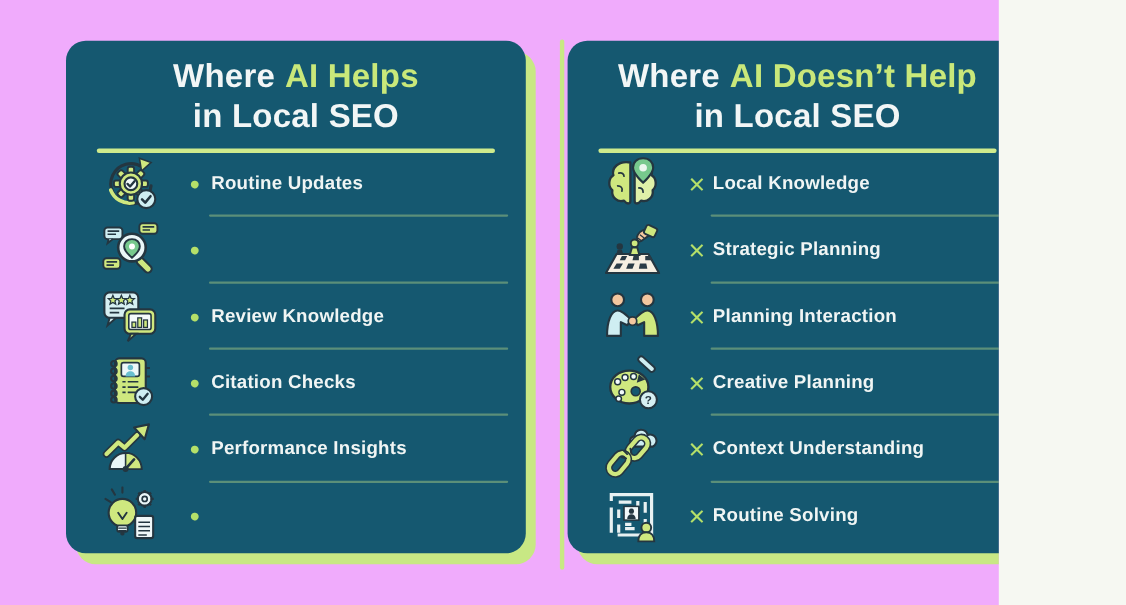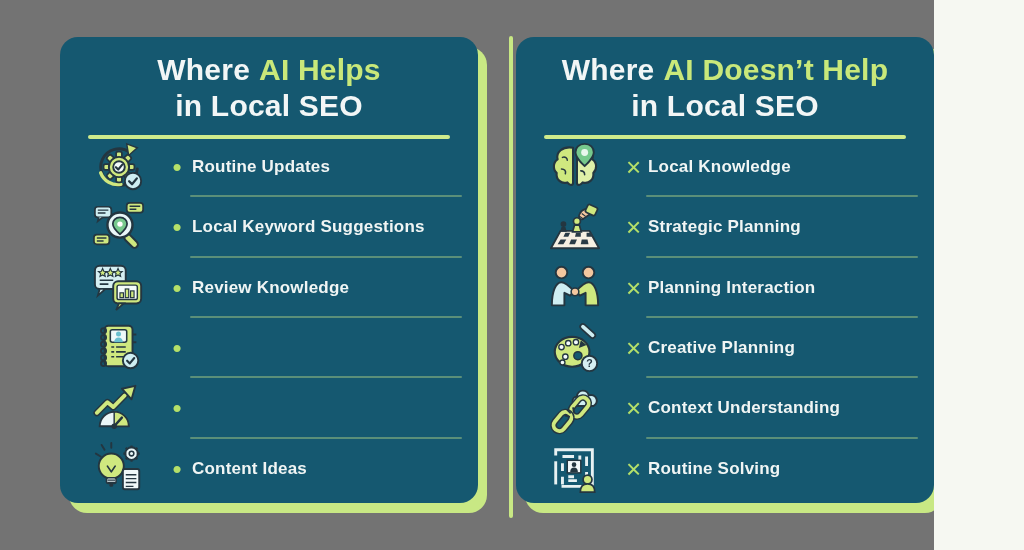--- a/index.html
+++ b/index.html
@@ -1,17 +1,17 @@
 <!DOCTYPE html>
 <html><head>
 <meta charset="utf-8">
 <style>
   html,body{margin:0;padding:0;}
   body{width:1024px;height:550px;background:#f6f8f2;font-family:"Liberation Sans",sans-serif;}
-  .stage{position:relative;width:908px;height:550px;background:#737373;overflow:hidden;padding-left:26px;}
+  .stage{position:relative;width:908px;height:550px;background:#f0abfc;overflow:hidden;}
   .card{position:absolute;top:37px;width:418px;height:466px;background:#155870;border-radius:18px;
         box-shadow:9px 10px 0 #c8e884;}
   .card-left{left:60px;}
   .card-right{left:516px;}
   .divider{position:absolute;left:509px;top:36px;width:4px;height:482px;background:#c8e884;border-radius:2px;}
   .card-title{margin-top:15px;text-align:center;color:#f2f6f6;font-size:30px;font-weight:700;line-height:1.2;letter-spacing:.2px;}
   .t-prefix{margin-right:9px;}
   .hl{color:#c9e87a;}
   .underline{width:362px;height:4px;background:#cfeb8c;border-radius:2px;margin:11px auto 0;}
   .rows{position:absolute;top:100px;bottom:4px;left:0;right:0;display:flex;flex-direction:column;}
@@ -73,21 +73,20 @@
               <rect x="2" y="36" width="16" height="10" rx="3" fill="#cfe87f"></rect>
             </g>
             <path d="M6 10.5h11M6 13.5h8M39 6.5h11M39 9.5h7M5 39.5h10M5 42.5h7" stroke="#243640" stroke-width="1.5"></path>
             <rect x="37" y="34" width="17" height="7" rx="3.5" transform="rotate(45 37 34)" fill="#cfe87f" stroke="#243640" stroke-width="2"></rect>
             <circle cx="29" cy="26" r="13" fill="#eaf7f8" stroke="#243640" stroke-width="2.5"></circle>
             <path d="M29 18c-4.6 0-7.4 3.1-7.4 6.7 0 4.6 7.4 10.8 7.4 10.8s7.4-6.2 7.4-10.8C36.4 21.1 33.6 18 29 18z" fill="#77c98d" stroke="#243640" stroke-width="1.8"></path>
             <circle cx="29" cy="25" r="2.8" fill="#fff"></circle>
           </svg>
         </span>
         <span class="marker">•</span>
-        <span class="label">Local Keyword Suggestions</span>
         <span class="sep"></span>
       </div>
 
       <div class="row">
         <span class="icon">
           <svg viewBox="0 0 56 56">
             <defs>
                 <path id="st1" d="M0-4.2 1.25-1.3 4.3-1.1 2 1 2.7 4 0 2.4-2.7 4-2 1-4.3-1.1-1.25-1.3z"></path>
               </defs>
             <rect x="3" y="5" width="32" height="24" rx="5" fill="#d6eff2" stroke="#243640" stroke-width="2"></rect>
@@ -126,57 +125,58 @@
             </g>
             <rect x="19" y="9" width="17" height="13" rx="2" fill="#eef8f9" stroke="#243640" stroke-width="1.6"></rect>
             <circle cx="27.5" cy="13.5" r="2.6" fill="#69bfcf"></circle>
             <path d="M23 22c0-3.4 2-5 4.5-5s4.5 1.6 4.5 5z" fill="#69bfcf"></path>
             <path d="M20 27h3M25 27h10M20 32h3M25 32h10M20 37h3M25 37h8" stroke="#243640" stroke-width="1.6"></path>
             <circle cx="40" cy="41" r="8" fill="#cfeef2" stroke="#243640" stroke-width="2"></circle>
             <path d="M36.4 41.2l2.8 2.8 4.6-5.6" fill="none" stroke="#243640" stroke-width="2.2" stroke-linecap="round" stroke-linejoin="round"></path>
           </svg>
         </span>
         <span class="marker">•</span>
+        <span class="label">Citation Checks</span>
         <span class="sep"></span>
       </div>
 
       <div class="row">
         <span class="icon">
           <svg viewBox="0 0 56 56">
             <path d="M5 33L16 22l6 5L34 15" fill="none" stroke="#243640" stroke-width="7" stroke-linecap="round" stroke-linejoin="round"></path>
             <path d="M5 33L16 22l6 5L34 15" fill="none" stroke="#cfe87f" stroke-width="4" stroke-linecap="round" stroke-linejoin="round"></path>
             <path d="M31 8l14-3-4 14z" fill="#cfe87f" stroke="#243640" stroke-width="2" stroke-linejoin="round"></path>
             <path d="M8 47a15 15 0 0 1 30 0z" fill="#eaf6f7" stroke="#243640" stroke-width="2"></path>
             <path d="M23 32a15 15 0 0 1 15 15H23z" fill="#cfe87f" stroke="#243640" stroke-width="1.5"></path>
             <path d="M23 47L31 38" stroke="#243640" stroke-width="2.5" stroke-linecap="round"></path>
             <circle cx="23" cy="47" r="2.8" fill="#243640"></circle>
           </svg>
         </span>
         <span class="marker">•</span>
+        <span class="label">Performance Insights</span>
         <span class="sep"></span>
       </div>
 
       <div class="row">
         <span class="icon">
           <svg viewBox="0 0 56 56">
             <path d="M4 12l5 3M10 3l3 5M20 1v5" stroke="#243640" stroke-width="2" stroke-linecap="round"></path>
             <circle cx="20" cy="25" r="13" fill="#cfe87f" stroke="#243640" stroke-width="2"></circle>
             <path d="M16 25l4 6 4-6" fill="none" stroke="#243640" stroke-width="1.8" stroke-linecap="round" stroke-linejoin="round"></path>
             <rect x="15" y="37" width="10" height="6" rx="2" fill="#eaf6f7" stroke="#243640" stroke-width="1.6"></rect>
             <path d="M16 39.5h8M16 41.8h8" stroke="#243640" stroke-width="1.2"></path>
             <rect x="18" y="43" width="4" height="3.4" rx="1.6" fill="#243640"></rect>
             <circle cx="41" cy="12" r="6.5" fill="#eaf6f7" stroke="#243640" stroke-width="2"></circle>
             <circle cx="41" cy="12" r="2.4" fill="none" stroke="#243640" stroke-width="1.6"></circle>
             <path d="M41 3.5v3M41 17.5v3M32.5 12h3M46.5 12h3M35 6l2 2M45 16l2 2M47 6l-2 2M37 16l-2 2" stroke="#243640" stroke-width="2.2"></path>
             <rect x="32" y="28" width="17" height="21" rx="2" fill="#f0f8f9" stroke="#243640" stroke-width="2"></rect>
             <path d="M35 34h11M35 38h11M35 42h11M35 46h8" stroke="#243640" stroke-width="1.5"></path>
           </svg>
         </span>
         <span class="marker">•</span>
-        <span class="label">Content Ideas</span>
       </div>
 
     </div>
   </div>
 
   <div class="divider"></div>
 
   <div class="card card-right">
     <div class="card-title">
       <span class="t-prefix">Where</span><span class="hl">AI Doesn’t Help</span>

